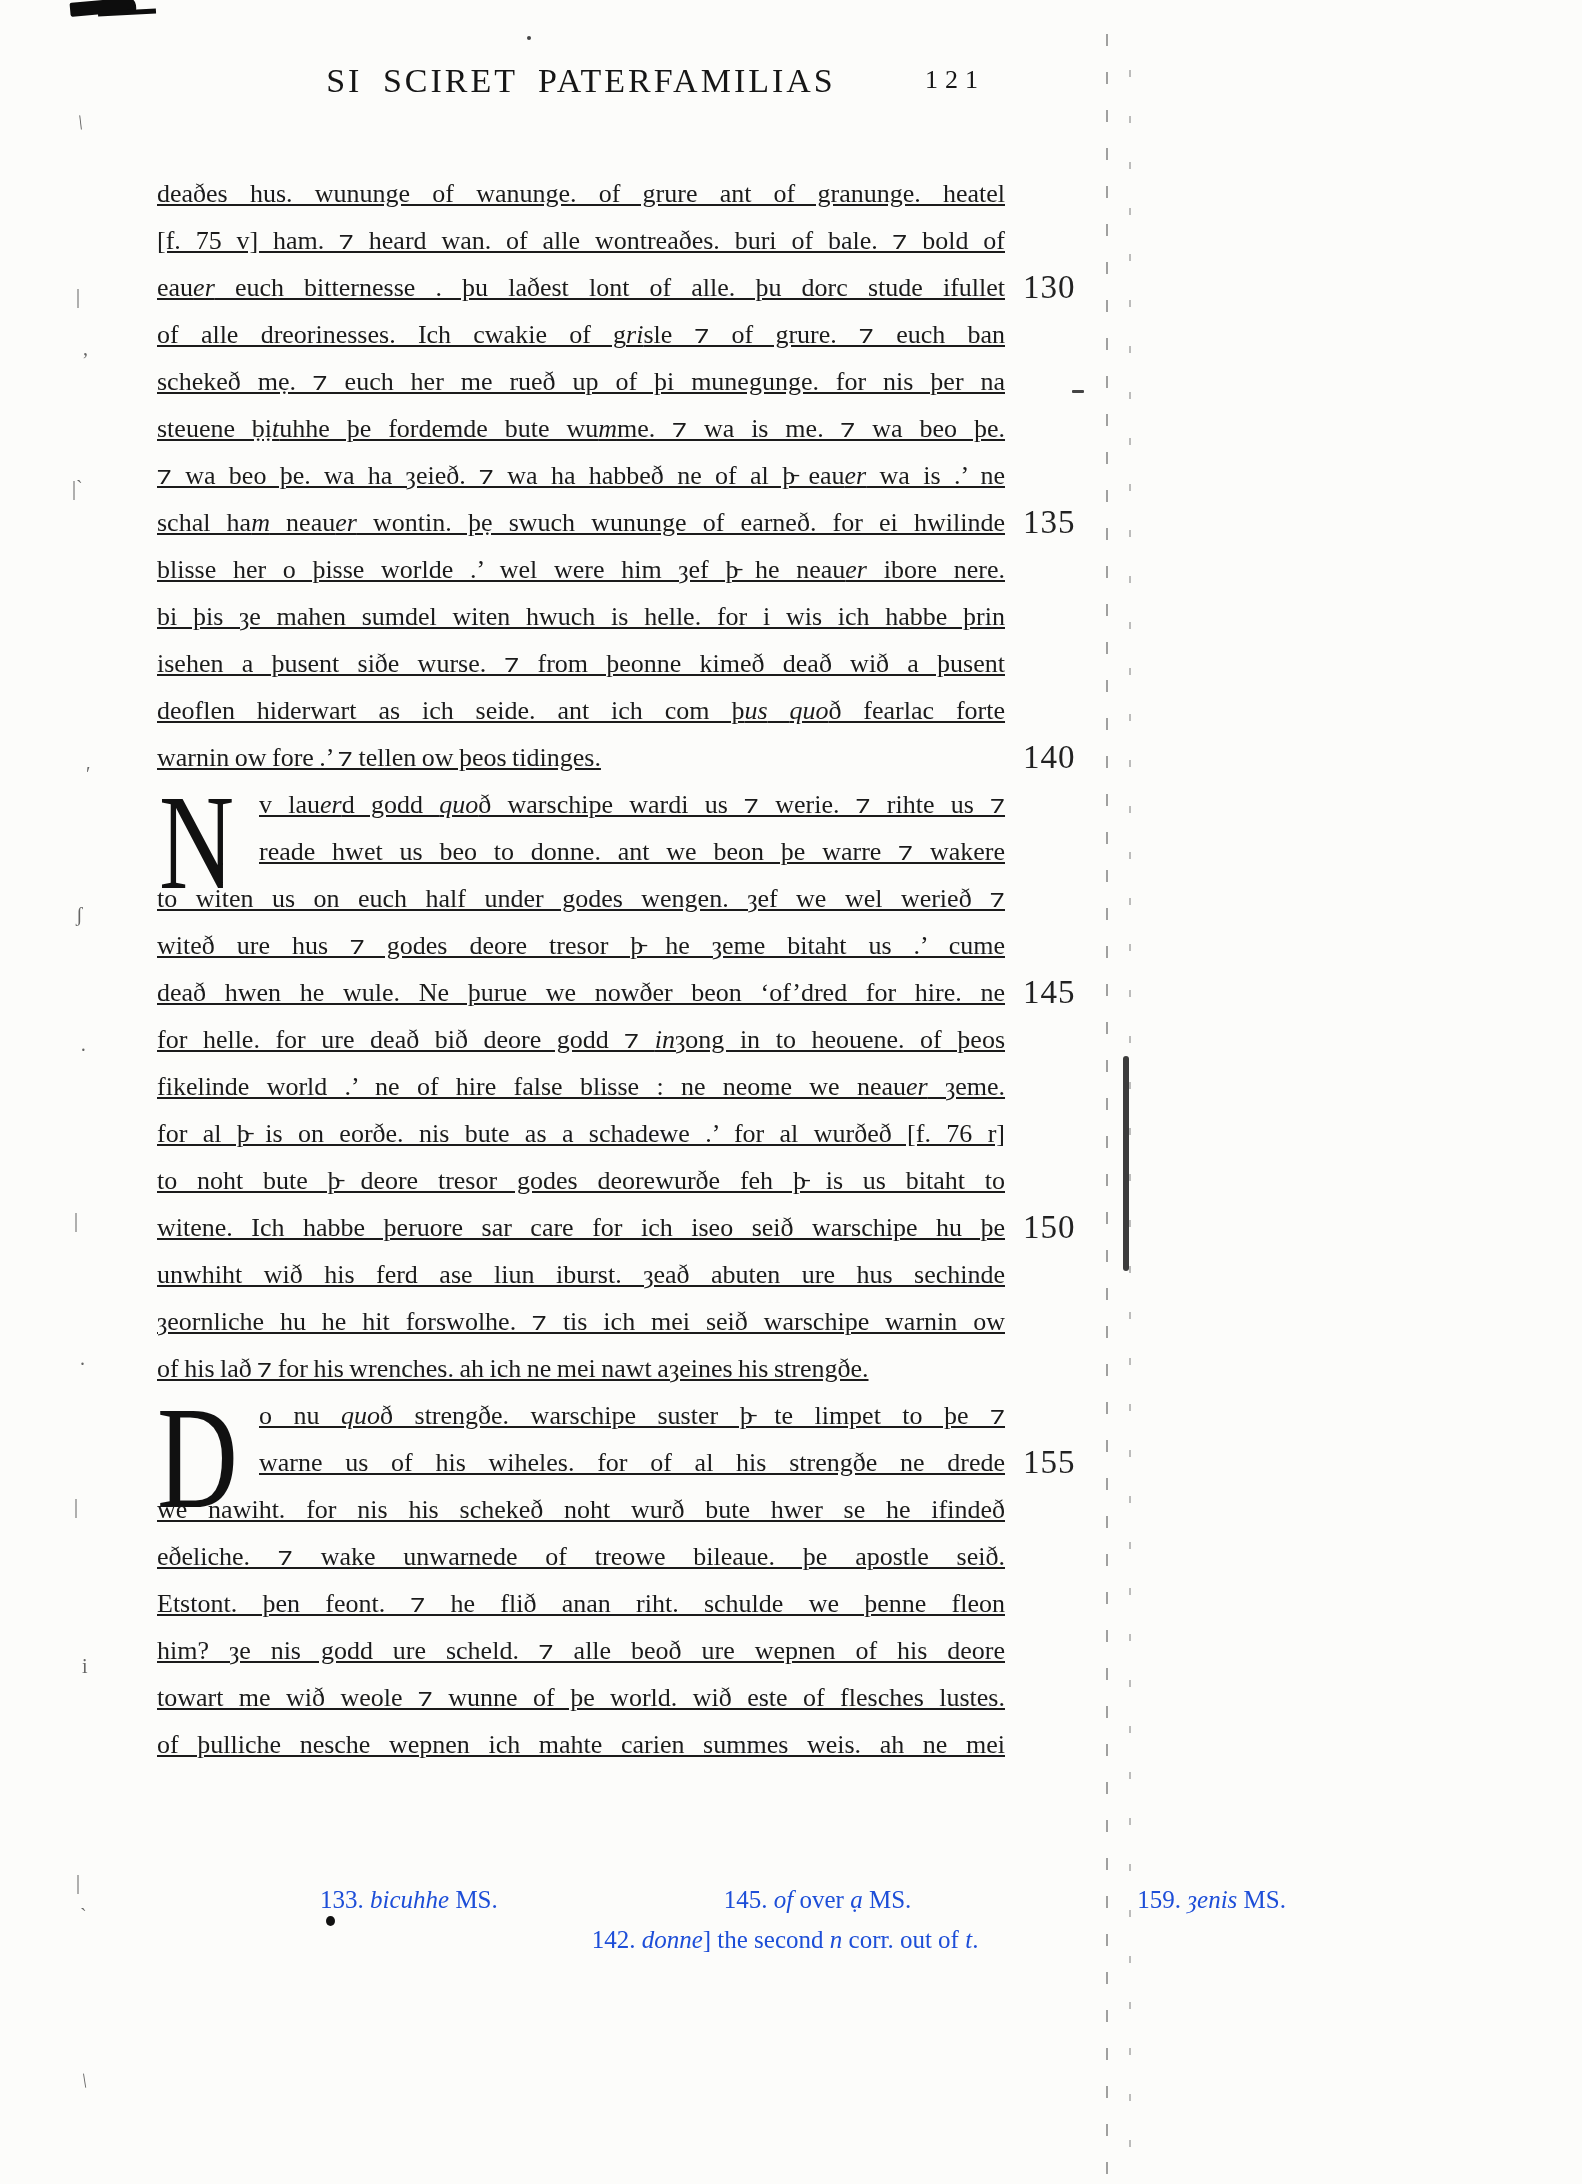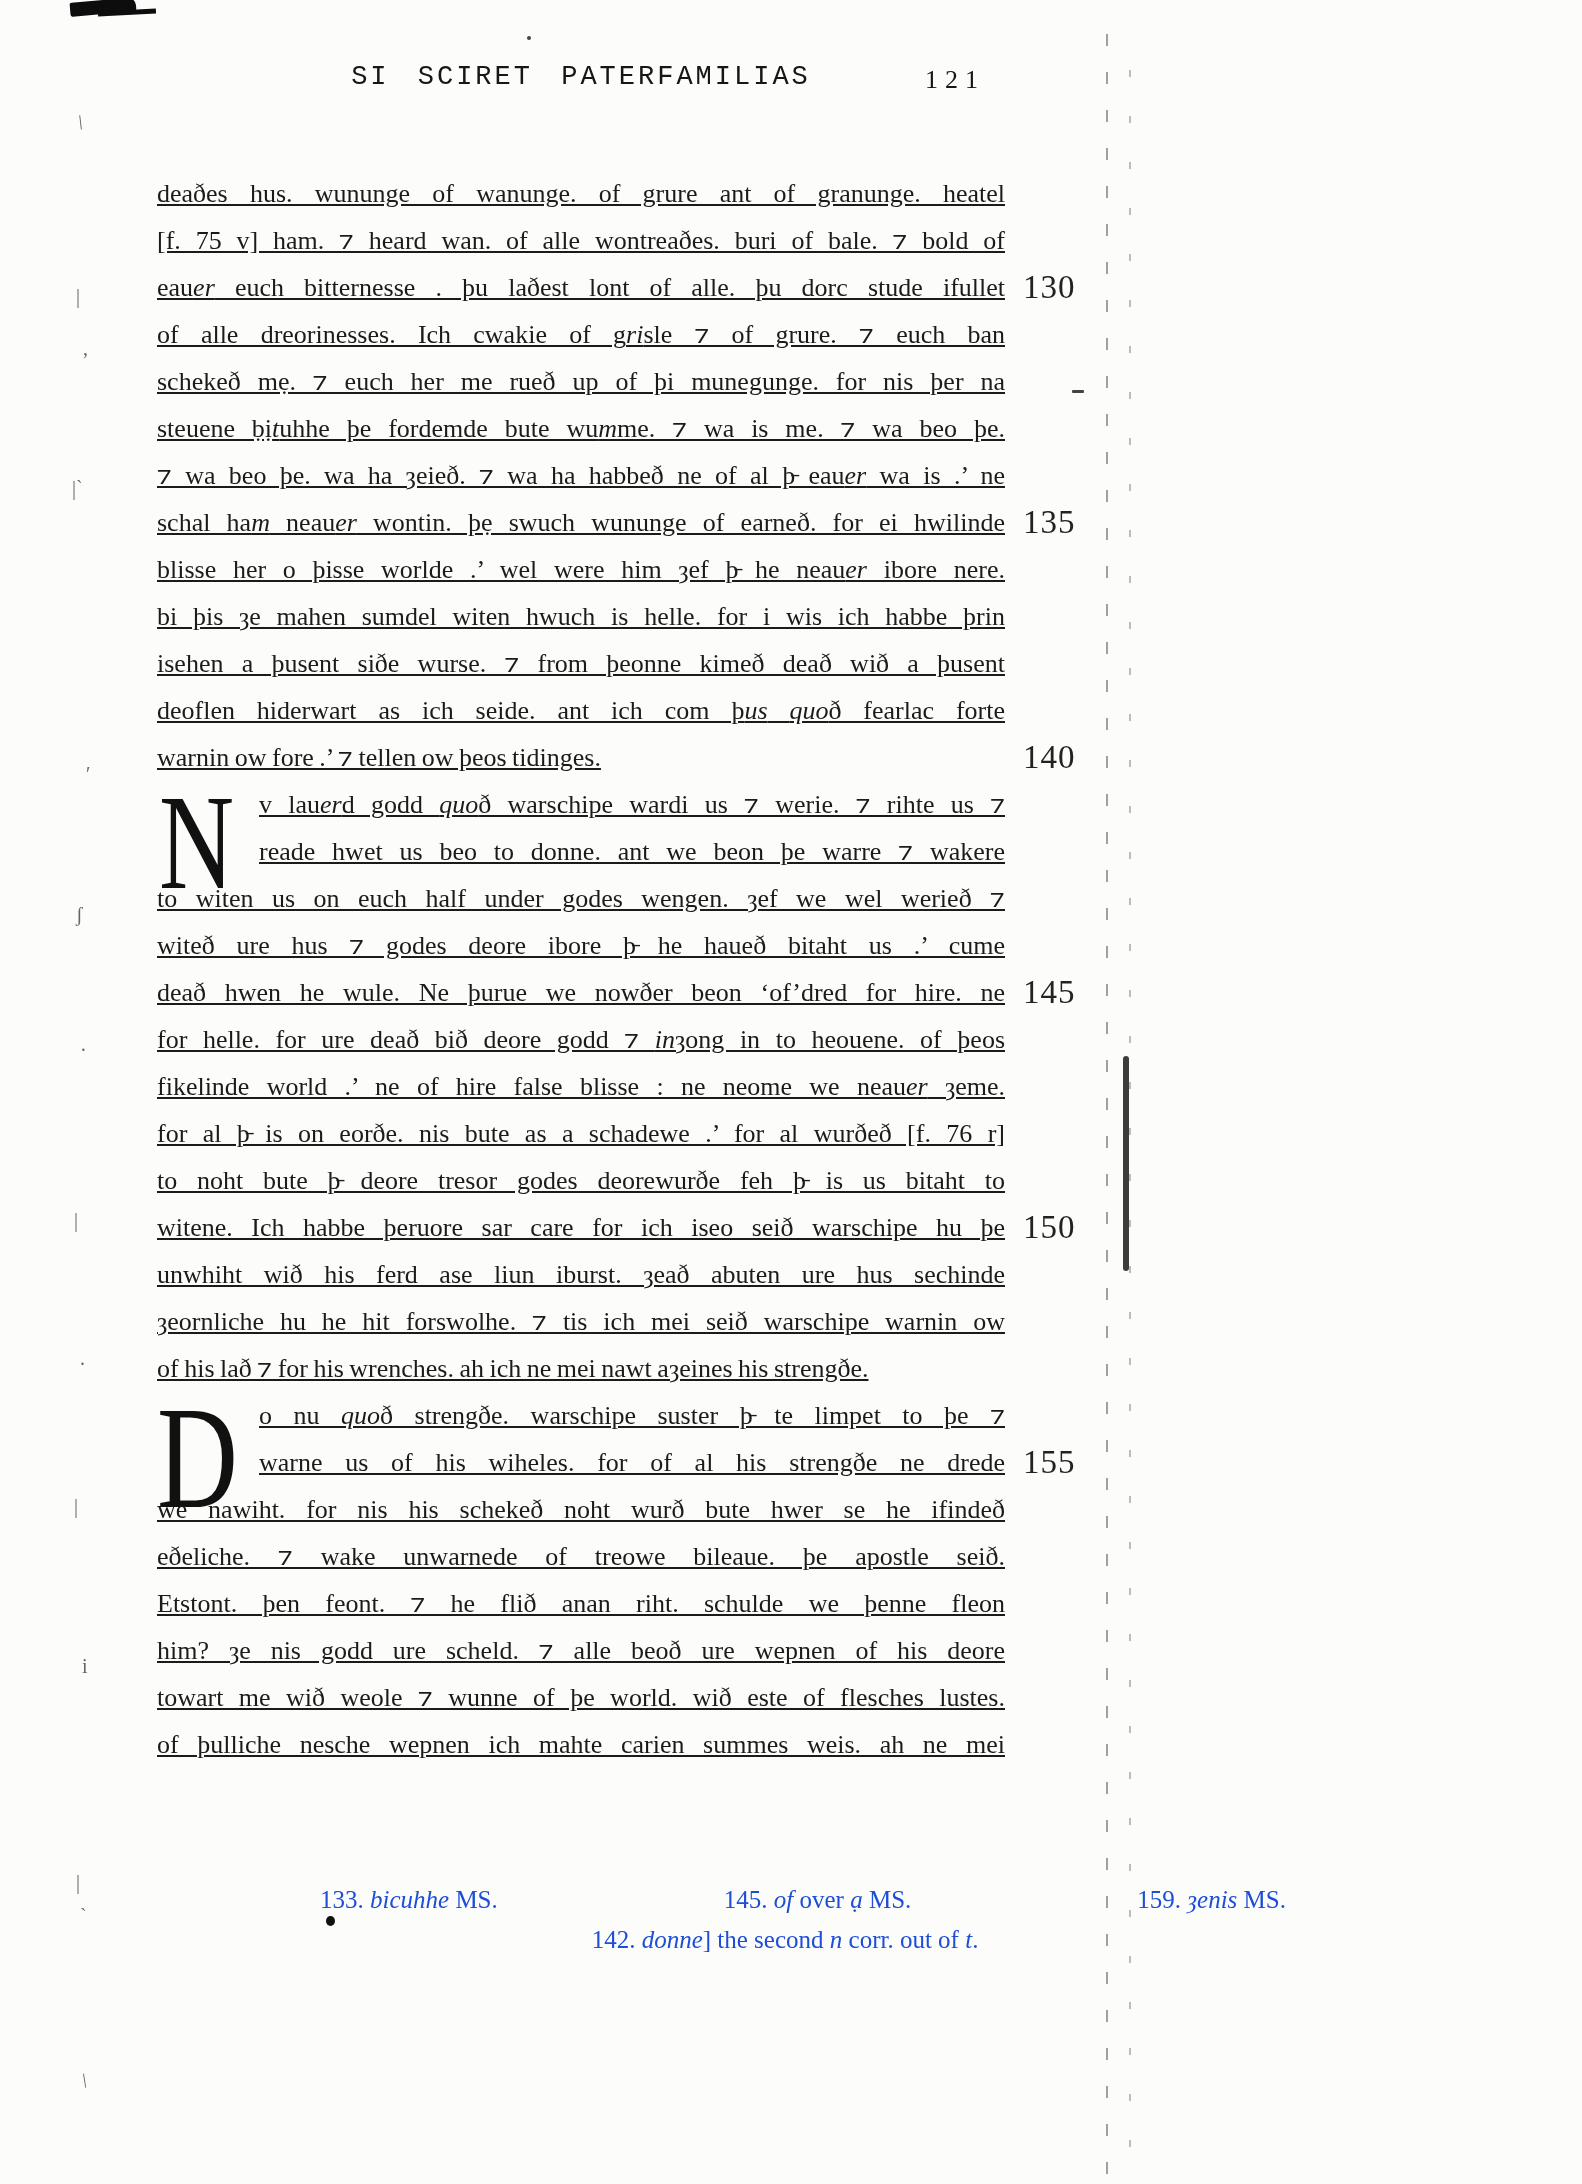--- a/index.html
+++ b/index.html
@@ -3,21 +3,21 @@
 <meta charset="utf-8">
 <style>
   html,body{margin:0;padding:0;background:#e8e8e6;}
   .page{
     position:relative;width:1582px;height:2184px;margin:0 auto;
     background:#fcfcfa;color:#1b1b1b;overflow:hidden;
     font-family:"Liberation Serif","DejaVu Serif",serif;
   }
   
   .header{position:absolute;left:157px;top:62px;width:848px;height:44px;}
-  .title{display:block;text-align:center;font-size:27px;letter-spacing:3px;word-spacing:9px;color:#161616;font-family:Liberation Mono, monospace;}
+  .title{display:block;text-align:center;font-size:34px;letter-spacing:3px;word-spacing:9px;color:#161616;}
   .pagenum{position:absolute;right:20px;top:3px;font-size:26px;letter-spacing:7px;color:#161616;}
   
   .textblock{position:absolute;left:157px;top:170px;width:848px;font-size:26px;text-decoration:underline;}
   .line{
     position:relative;height:47px;line-height:47px;
     text-align:justify;text-align-last:justify;word-spacing:-1px;
   }
   .line.end{text-align-last:left;}
   .line.pad{padding-left:102px;}
   .line i{font-style:italic;}
@@ -91,21 +91,21 @@
       <div class="line">⁊ wa beo þe. wa ha ȝeieð. ⁊ wa ha habbeð ne of al þ̵ eau<i>er</i> wa is .’ ne</div>
       <div class="line">schal ha<i>m</i> neau<i>er</i> wontin. þẹ swuch wununge of earneð. for ei hwilinde<span class="lineno">135</span></div>
       <div class="line">blisse her o þisse worlde .’ wel were him ȝef þ̵ he neau<i>er</i> ibore nere.</div>
       <div class="line">bi þis ȝe mahen sumdel witen hwuch is helle. for i wis ich habbe þrin</div>
       <div class="line">isehen a þusent siðe wurse. ⁊ from þeonne kimeð deað wið a þusent</div>
       <div class="line">deoflen hiderwart as ich seide. ant ich com þ<i>us</i> <i>quo</i>ð fearlac forte</div>
       <div class="line end">warnin ow fore .’ ⁊ tellen ow þeos tidinges.<span class="lineno">140</span></div>
       <div class="line pad"><span class="dropcap">N</span>v lau<i>er</i>d godd <i>quo</i>ð warschipe wardi us ⁊ werie. ⁊ rihte us ⁊</div>
       <div class="line pad">reade hwet us beo to donne. ant we beon þe warre ⁊ wakere</div>
       <div class="line">to witen us on euch half under godes wengen. ȝef we wel werieð ⁊</div>
-      <div class="line">witeð ure hus ⁊ godes deore ibore þ̵ he haueð bitaht us .’ cume</div>
+      <div class="line">witeð ure hus ⁊ godes deore tresor þ̵ he ȝeme bitaht us .’ cume</div>
       <div class="line">deað hwen he wule. Ne þurue we nowðer beon ‘of’dred for hire. ne<span class="lineno">145</span></div>
       <div class="line">for helle. for ure deað bið deore godd ⁊ <i>in</i>ȝong in to heouene. of þeos</div>
       <div class="line">fikelinde world .’ ne of hire false blisse : ne neome we neau<i>er</i> ȝeme.</div>
       <div class="line">for al þ̵ is on eorðe. nis bute as a schadewe .’ for al wurðeð [f. 76 r]</div>
       <div class="line">to noht bute þ̵ deore tresor godes deorewurðe feh þ̵ is us bitaht to</div>
       <div class="line">witene. Ich habbe þeruore sar care for ich iseo seið warschipe hu þe<span class="lineno">150</span></div>
       <div class="line">unwhiht wið his ferd ase liun iburst. ȝeað abuten ure hus sechinde</div>
       <div class="line">ȝeornliche hu he hit forswolhe. ⁊ tis ich mei seið warschipe warnin ow</div>
       <div class="line end">of his lað ⁊ for his wrenches. ah ich ne mei nawt aȝeines his strengðe.</div>
       <div class="line pad"><span class="dropcap dcD">D</span>o nu <i>quo</i>ð strengðe. warschipe suster þ̵ te limpet to þe ⁊</div>

